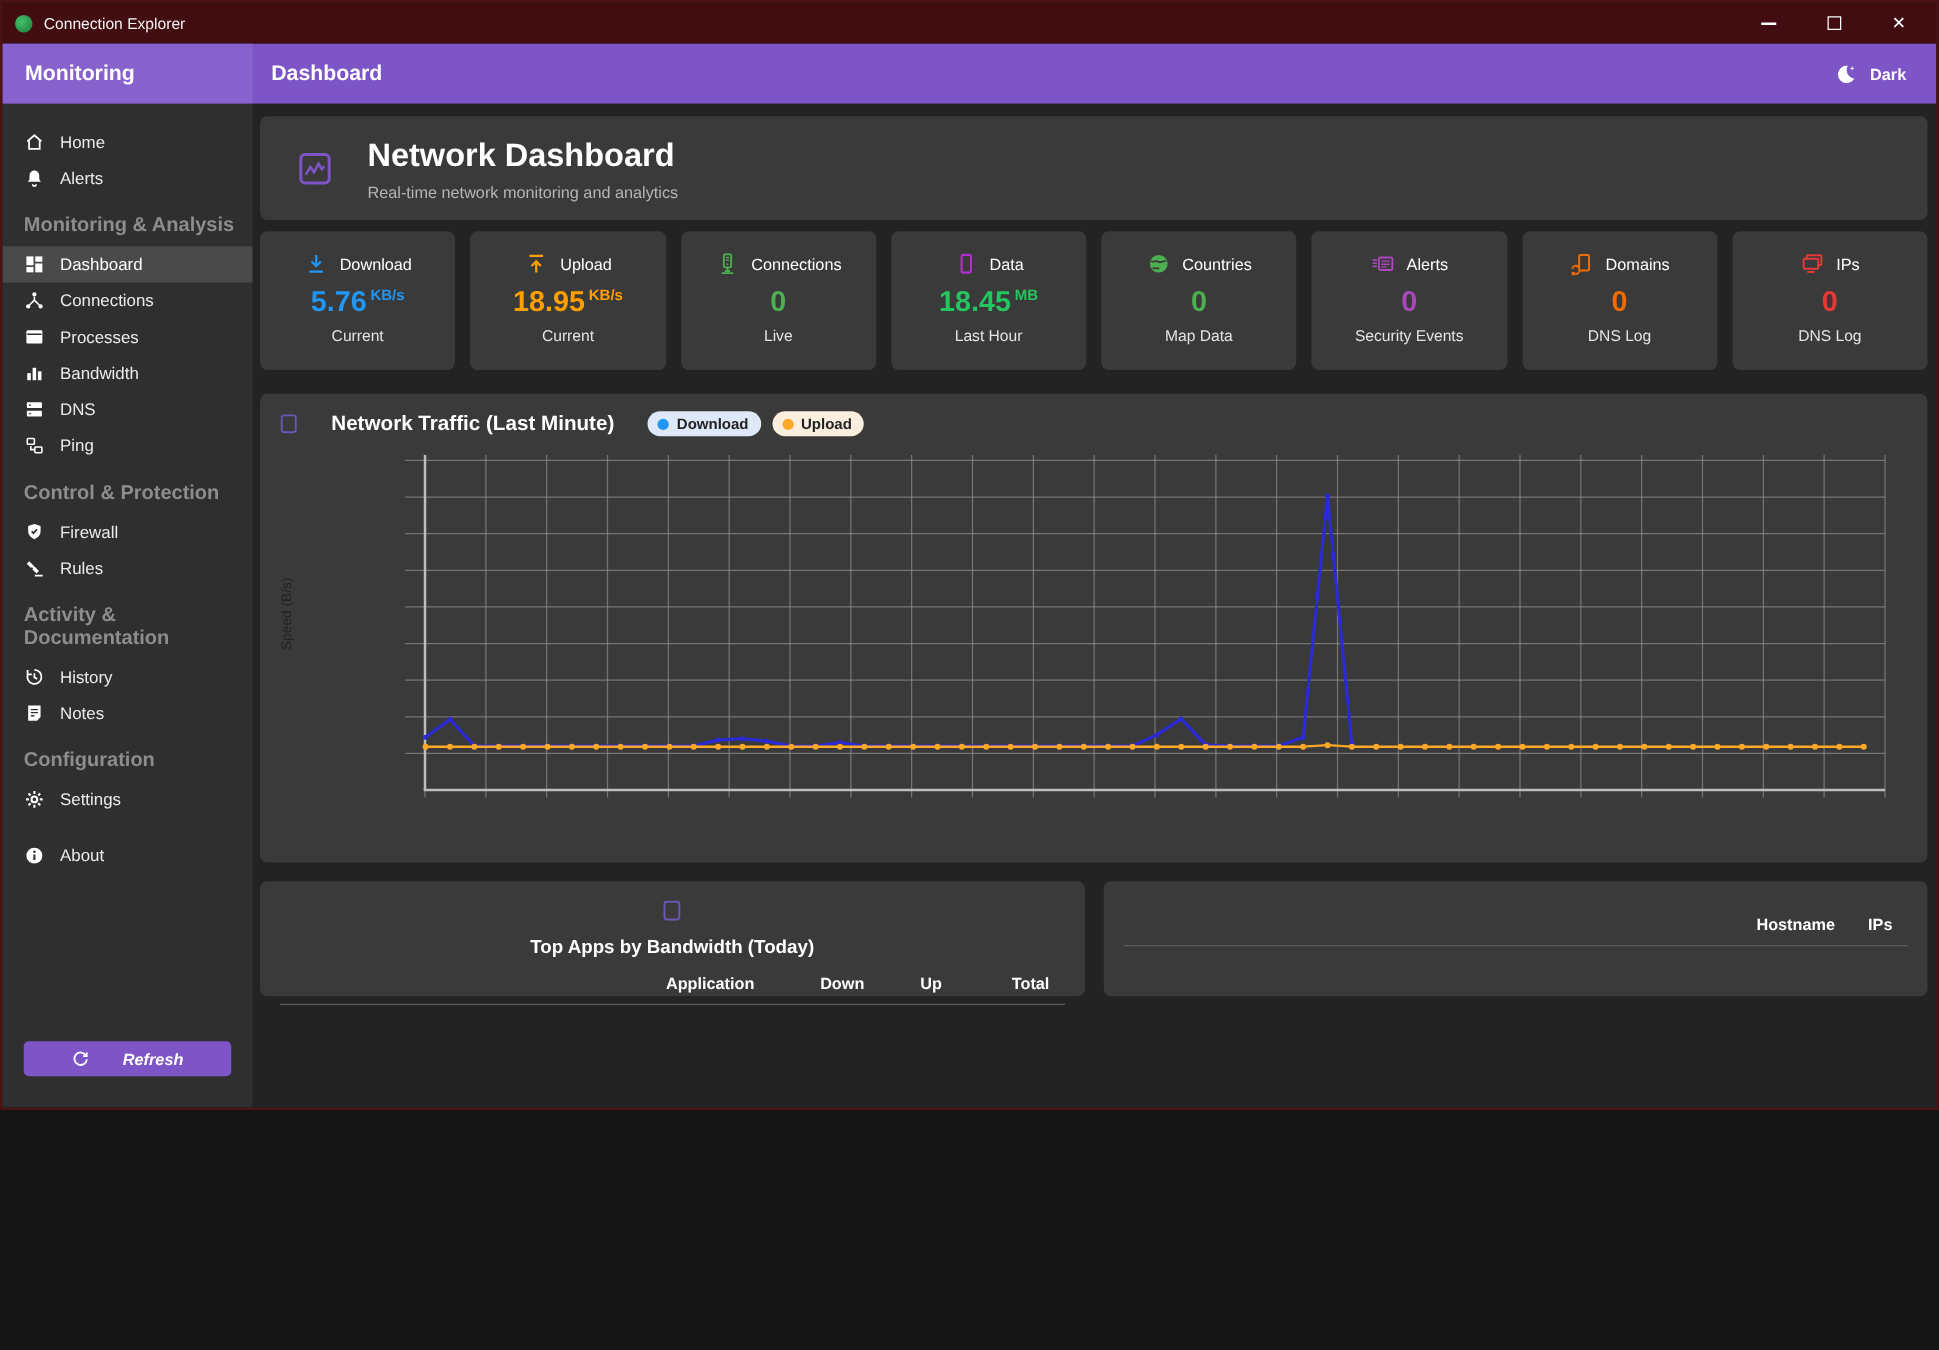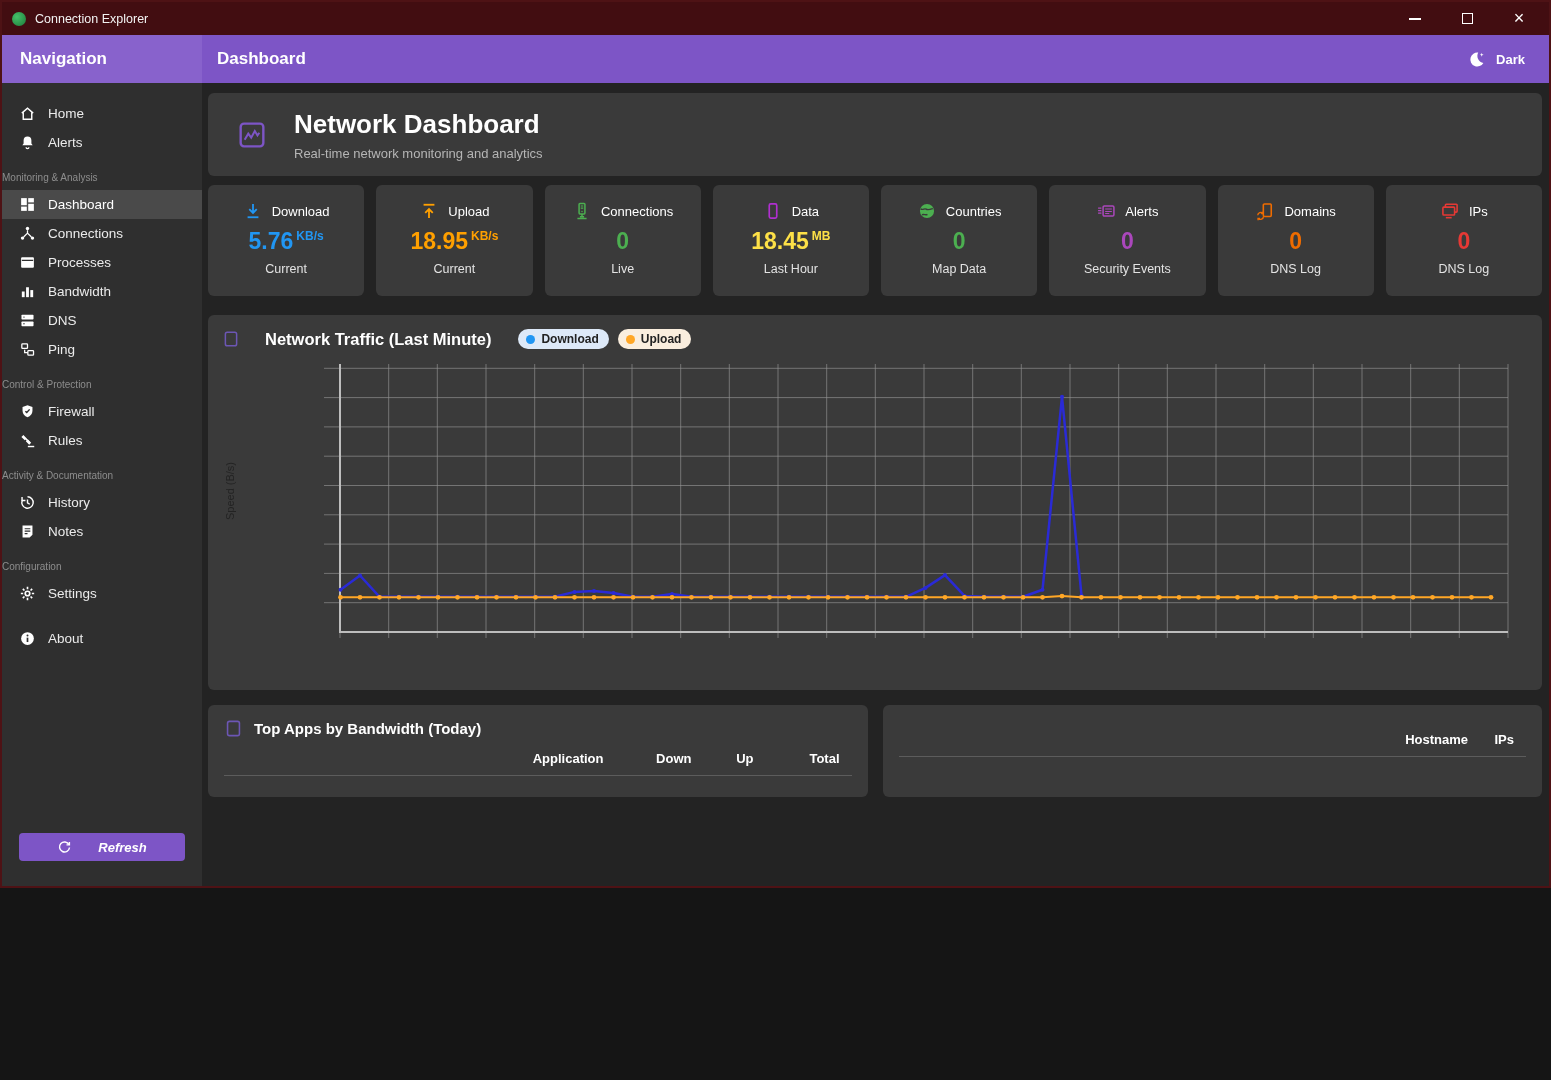--- a/index.html
+++ b/index.html
@@ -23,21 +23,21 @@
   .theme-toggle { margin-left:auto; margin-right:24px; display:flex; align-items:center; gap:10px; font-size:13px; font-weight:bold; cursor:default; }
   .theme-toggle svg { width:19px; height:19px; }
 
   
   .body-row { flex:1; display:flex; min-height:0; }
   .sidebar { width:200px; background:#2f2f2f; flex:0 0 auto; position:relative; padding-top:16px; }
   .side-item { height:29px; display:flex; align-items:center; gap:12px; padding-left:17px; font-size:13.5px; color:#ebebeb; cursor:default; }
   .side-item.active { background:#4a4a4a; color:#fff; }
   .side-item .ic { width:17px; height:17px; color:#fff; flex:0 0 auto; display:flex; }
   .side-item .ic svg { width:100%; height:100%; }
-  .section-label { margin:15px 0 7px; padding-left:0; font-size:10px; font-weight:normal; color:#8d8d8d; }
+  .section-label { margin:15px 0 7px; padding-left:17px; font-size:16px; font-weight:bold; color:#8d8d8d; }
   .about-gap { margin-top:16px; }
   .refresh-btn { position:absolute; left:17px; bottom:25px; width:166px; height:28px; background:#7d55c6; border:none; border-radius:4px; color:#fff; font-weight:bold; font-size:13px; display:flex; align-items:center; justify-content:center; gap:26px; cursor:default;font-style:italic; }
   .refresh-btn svg { width:15px; height:15px; }
 
   .main { flex:1; background:#232323; padding:10px 7px 0 6px; display:flex; flex-direction:column; min-width:0; }
   .panel { background:#3a3a3a; border-radius:6px; }
 
   
   .hero { height:83px; display:flex; align-items:center; padding-left:28px; gap:26px; flex:0 0 auto; }
   .hero-icon { width:32px; height:32px; color:#7d55c6; }
@@ -64,21 +64,21 @@
   .legend-chip { display:flex; align-items:center; gap:6px; border-radius:10px; padding:3px 10px 3px 8px; font-size:12px; color:#222; font-weight:bold; }
   .chip-dot { width:9px; height:9px; border-radius:50%; }
   .ylabel { position:absolute; left:-28px; top:170px; width:100px; text-align:center; transform:rotate(-90deg); font-size:11px; color:#232323; }
   .traffic-svg { display:block; width:1307px; height:310px; margin-top:-8px; }
   .grid { stroke:#949494; stroke-opacity:.65; stroke-width:1; }
   .axis { stroke:#bdbdbd; stroke-width:2; }
 
   
   .tables-row { display:flex; gap:15px; margin-top:15px; flex:0 0 auto; }
   .table-panel { flex:1; background:#3a3a3a; border-radius:6px; height:92px; padding:14px 16px 0 16px; }
-  .tp-title-row { display:flex; gap:11px; align-items:center; font-size:15px; font-weight:bold; color:#fff; }
+  .tp-title-row { display:flex; gap:11px; align-items:center; font-size:15px; font-weight:bold; color:#fff;flex-direction:column; }
   .tp-icon { width:19px; height:19px; color:#6c5ab0; display:flex; }
   .tp-icon.rect-icon { color:#6c56b4; }
   .tp-icon svg { width:100%; height:100%; }
   .tp-cols { display:flex; margin-top:13px; padding:0 12px 9px 12px; border-bottom:1px solid #5c5c5c; font-size:13px; font-weight:bold; color:#fff; }
   .tp-col { text-align:right; }
   .tp-col.first { flex:1; text-align:right; }
 </style>
 </head>
 <body>
 
@@ -93,21 +93,21 @@
         </span>
       <span class="win-btn">
           <span class="win-max"></span>
         </span>
       <span class="win-btn win-close">×</span>
     </div>
   </div>
 
   <div class="header">
     <div class="nav-head">
-      <span>Navigation</span>
+      <span>Monitoring</span>
     </div>
     <div class="page-head">
       <span>Dashboard</span>
       <div class="theme-toggle">
         <svg viewBox="0 0 24 24">
             <path d="M14.2 3.3a8.8 8.8 0 1 0 6.5 13A8.8 8.8 0 0 1 14.2 3.3z" fill="#fff"></path>
             <path d="M18.6 3.6l.6 1.8 1.8.6-1.8.6-.6 1.8-.6-1.8-1.8-.6 1.8-.6z" fill="#fff"></path>
           </svg>
         <span>Dark</span>
       </div>
@@ -327,21 +327,21 @@
           </div>
           <div class="stat-card">
             <div class="stat-head">
               <span class="ic" style="color:#b02fd0">
                 <svg viewBox="0 0 24 24">
                   <rect x="7.5" y="3.5" width="9" height="17" rx="1.8" fill="none" stroke="currentColor" stroke-width="2"></rect>
                 </svg>
               </span>
               <span>Data</span>
             </div>
-            <div class="stat-value" style="color:#fde047"><span>18.45</span><span class="unit">MB</span></div>
+            <div class="stat-value" style="color:#22c55e"><span>18.45</span><span class="unit">MB</span></div>
             <div class="stat-sub">Last Hour</div>
           </div>
           <div class="stat-card">
             <div class="stat-head">
               <span class="ic" style="color:#4caf50">
                 <svg viewBox="0 0 24 24">
                   <circle cx="12" cy="12" r="8.5" fill="currentColor"></circle>
                   <path d="M4.5 9.5c2.5 1.8 4.5-1.2 6.5.3s4 .7 8-.8M6 16.5c2.5-1.2 4.5 1 6.5-.5" stroke="#3a3a3a" stroke-width="1.7" fill="none"></path>
                 </svg>
               </span>

